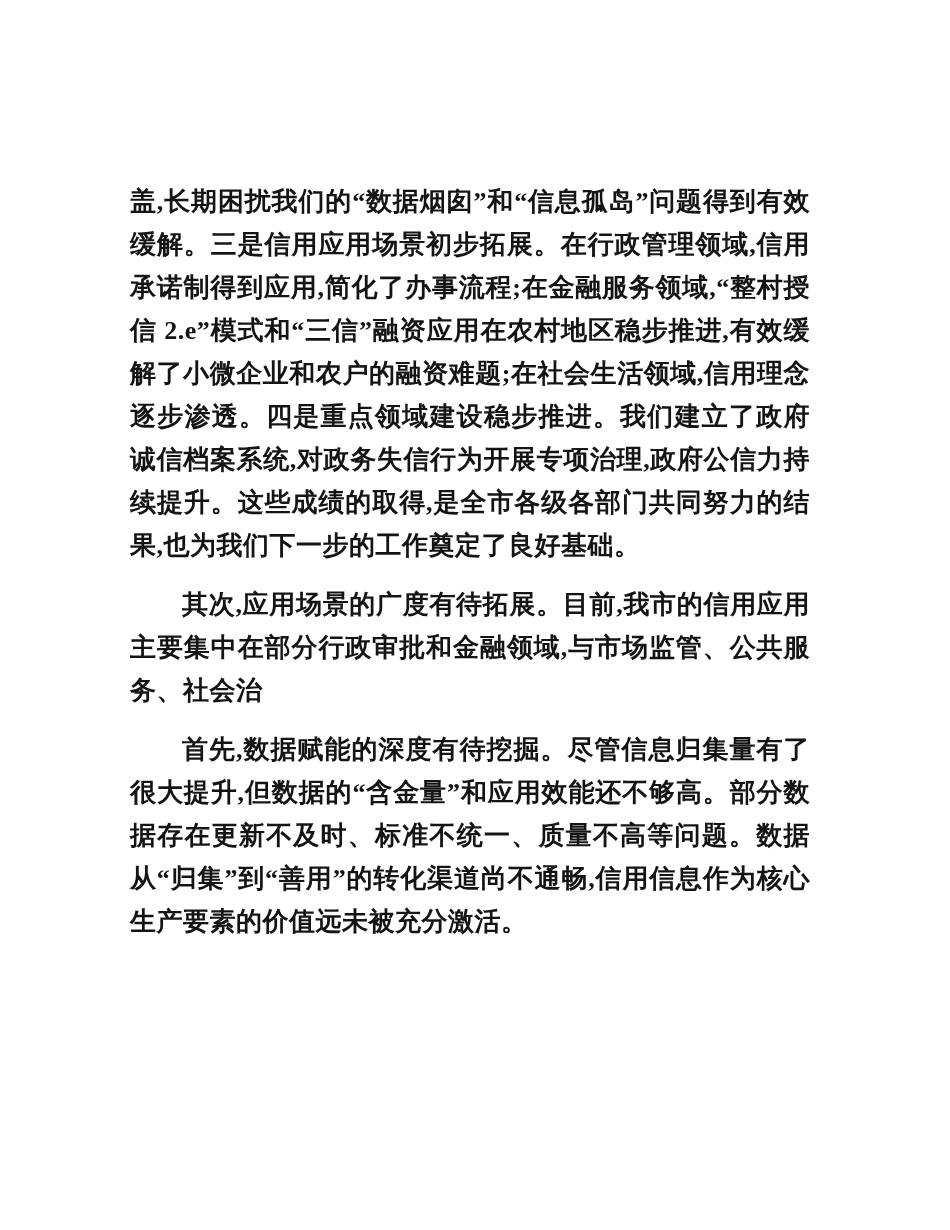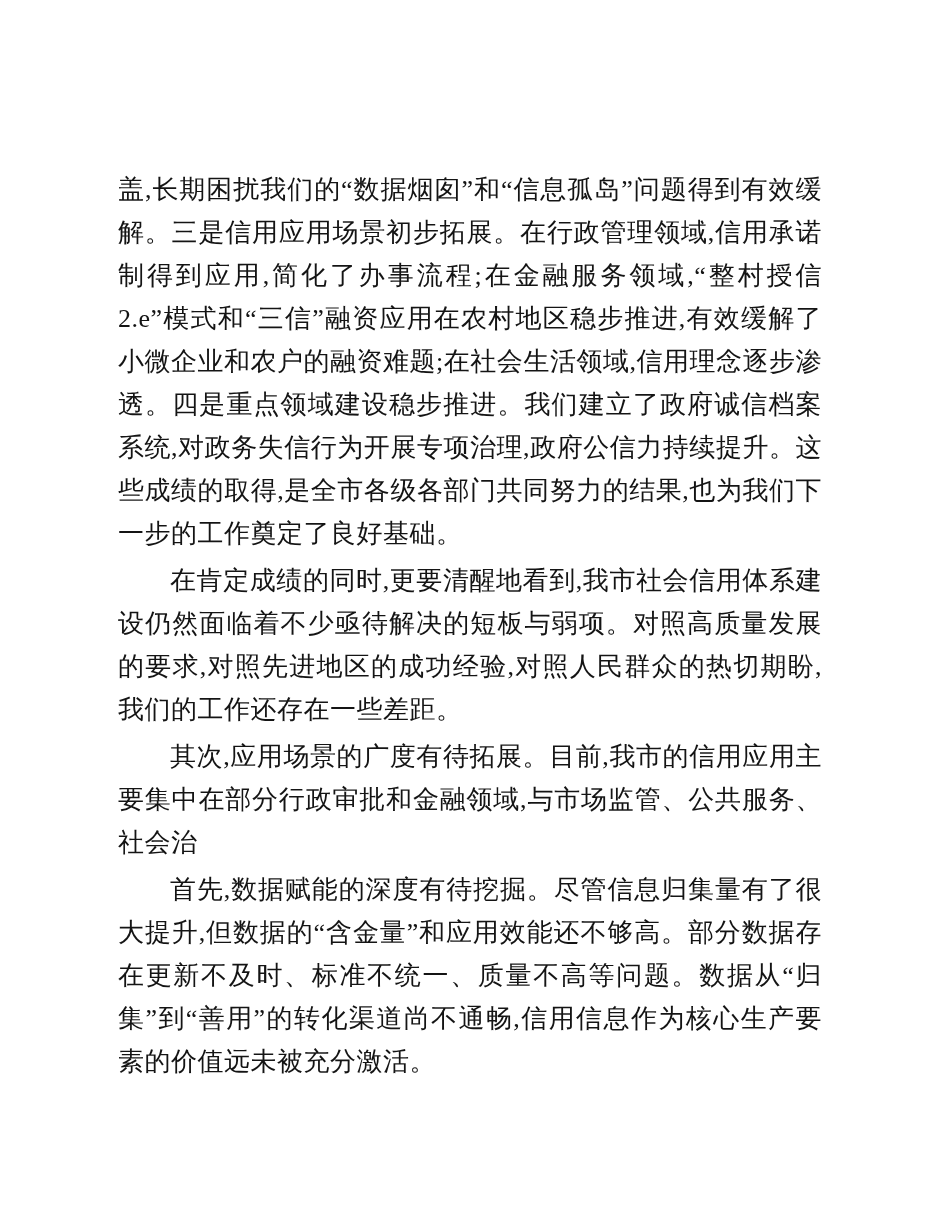--- a/index.html
+++ b/index.html
@@ -26,31 +26,31 @@
     top: 164px;
     width: 712px;
     font-size: 26px;
     line-height: 43px;
     color: #141414;
     text-align: justify;
     text-justify: inter-ideograph;
     letter-spacing: 0.5px;
   }
   .para {
-    margin: 4px;
+    margin: 16px;
     padding: 0;
     text-indent: 0;
+    font-weight: bold;
   }
   .para.indent {
     text-indent: 2em;
   }
 </style>
 </head>
 <body style="background: rgb(255, 255, 255);">
 
 <div class="page">
   <div class="text-block" id="text-block" style="color: rgb(20, 20, 20);">
       <p class="para">盖,长期困扰我们的“数据烟囱”和“信息孤岛”问题得到有效缓解。三是信用应用场景初步拓展。在行政管理领域,信用承诺制得到应用,简化了办事流程;在金融服务领域,“整村授信 2.e”模式和“三信”融资应用在农村地区稳步推进,有效缓解了小微企业和农户的融资难题;在社会生活领域,信用理念逐步渗透。四是重点领域建设稳步推进。我们建立了政府诚信档案系统,对政务失信行为开展专项治理,政府公信力持续提升。这些成绩的取得,是全市各级各部门共同努力的结果,也为我们下一步的工作奠定了良好基础。</p>
-      <p class="para indent">在肯定成绩的同时,更要清醒地看到,我市社会信用体系建设仍然面临着不少亟待解决的短板与弱项。对照高质量发展的要求,对照先进地区的成功经验,对照人民群众的热切期盼,我们的工作还存在一些差距。</p>
       <p class="para indent">其次,应用场景的广度有待拓展。目前,我市的信用应用主要集中在部分行政审批和金融领域,与市场监管、公共服务、社会治</p>
       <p class="para indent">首先,数据赋能的深度有待挖掘。尽管信息归集量有了很大提升,但数据的“含金量”和应用效能还不够高。部分数据存在更新不及时、标准不统一、质量不高等问题。数据从“归集”到“善用”的转化渠道尚不通畅,信用信息作为核心生产要素的价值远未被充分激活。</p>
     </div>
 </div>
 
 </body></html>

